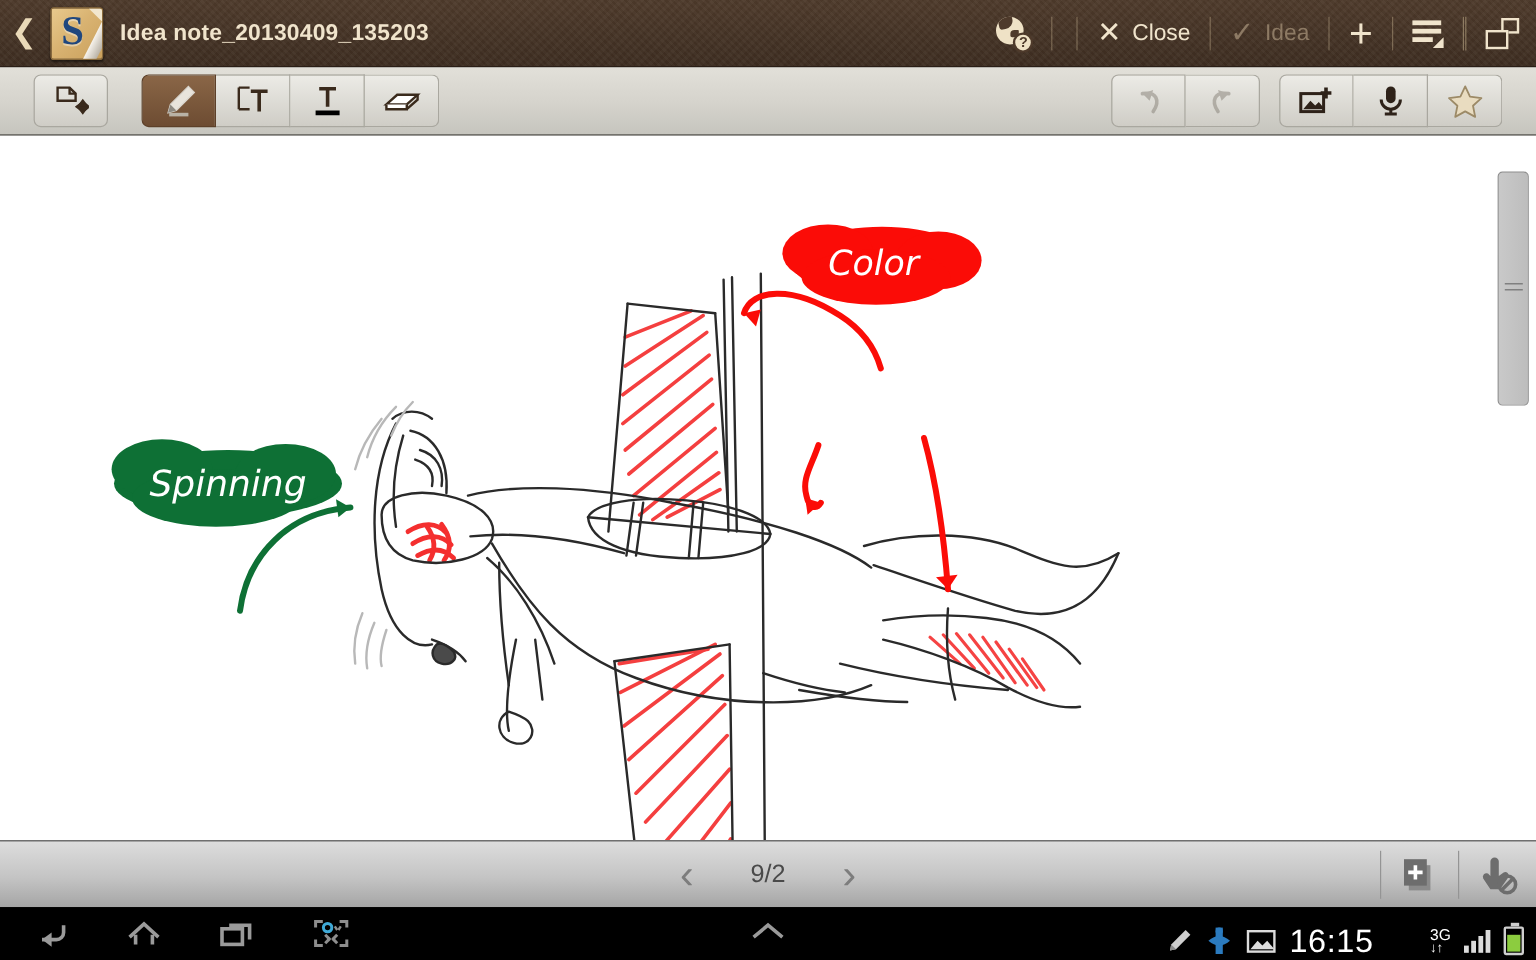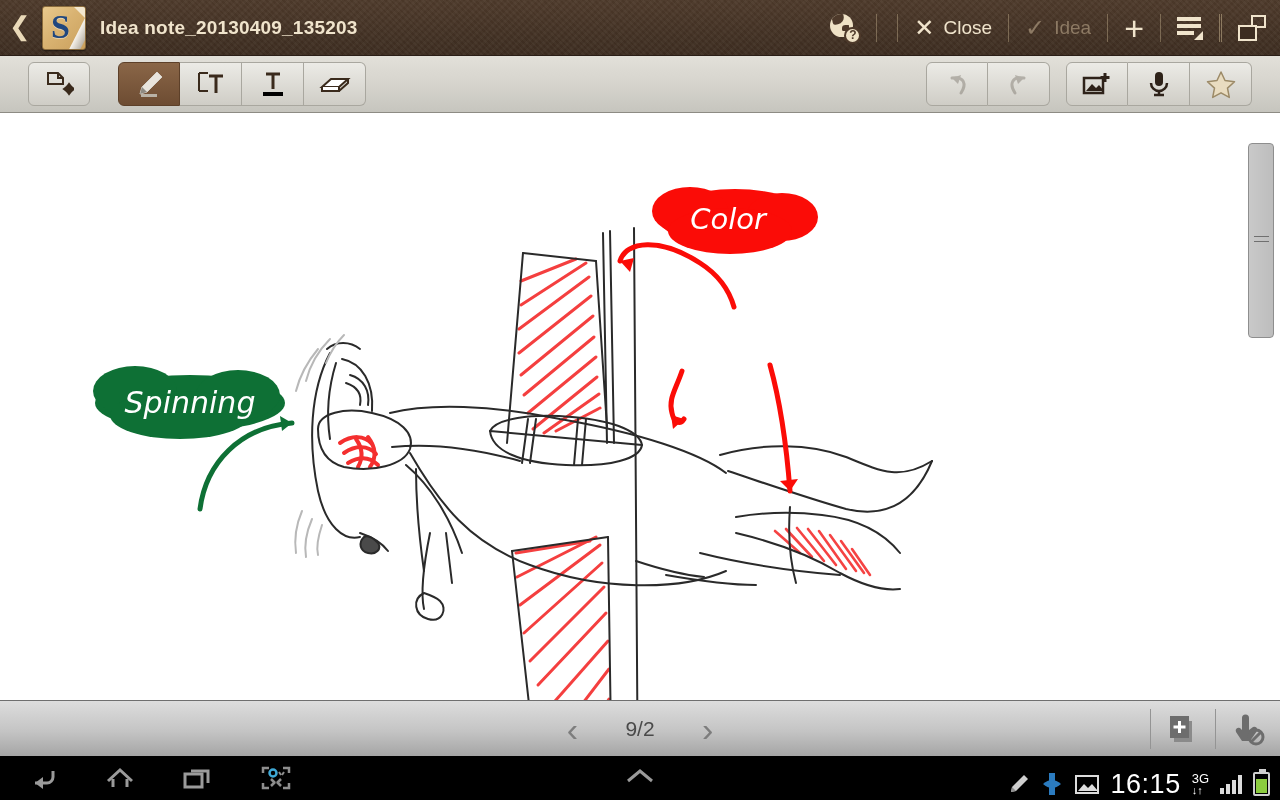--- a/index.html
+++ b/index.html
@@ -144,21 +144,21 @@
   
   .navbar {
     position: absolute; left: 0; top: 756px; width: 1280px; height: 44px;
     background: #000; display: flex; align-items: center;
   }
   .nav-icons { display: flex; align-items: center; gap: 38px; margin-left: 22px; }
   .nav-btn { cursor: pointer; display:flex; align-items:center; justify-content:center; width: 40px; height: 40px; }
   .nav-center { position:absolute; left: 50%; transform: translateX(-50%); cursor:pointer; }
   .status { position: absolute; right: 10px; top: 0; height: 56px; display: flex; align-items: center; gap: 11px; }
   .clock { color: #fff; font-size: 27px; letter-spacing: .5px; }
-  .net { color: #fff; font-size: 13px; line-height: 1; text-align:left; }
+  .net { color: #fff; font-size: 13px; line-height: 1; text-align:left;margin-left:36px; }
   .net small { display:block; font-size: 11px; }
   .bars { display:flex; align-items: flex-end; gap: 2px; height: 20px; }
   .bars i { width: 4px; background: #dcdcdc; display:block; }
   .batt { width: 17px; height: 24px; border: 2px solid #cfcfcf; position: relative; border-radius: 2px; }
   .batt::before { content:""; position:absolute; left:4px; top:-5px; width:7px; height:3px; background:#cfcfcf; }
   .batt i { position:absolute; left:1px; right:1px; bottom:1px; height: 68%; background:#8ccc3f; display:block; }
 </style>
 </head>
 <body>
 

